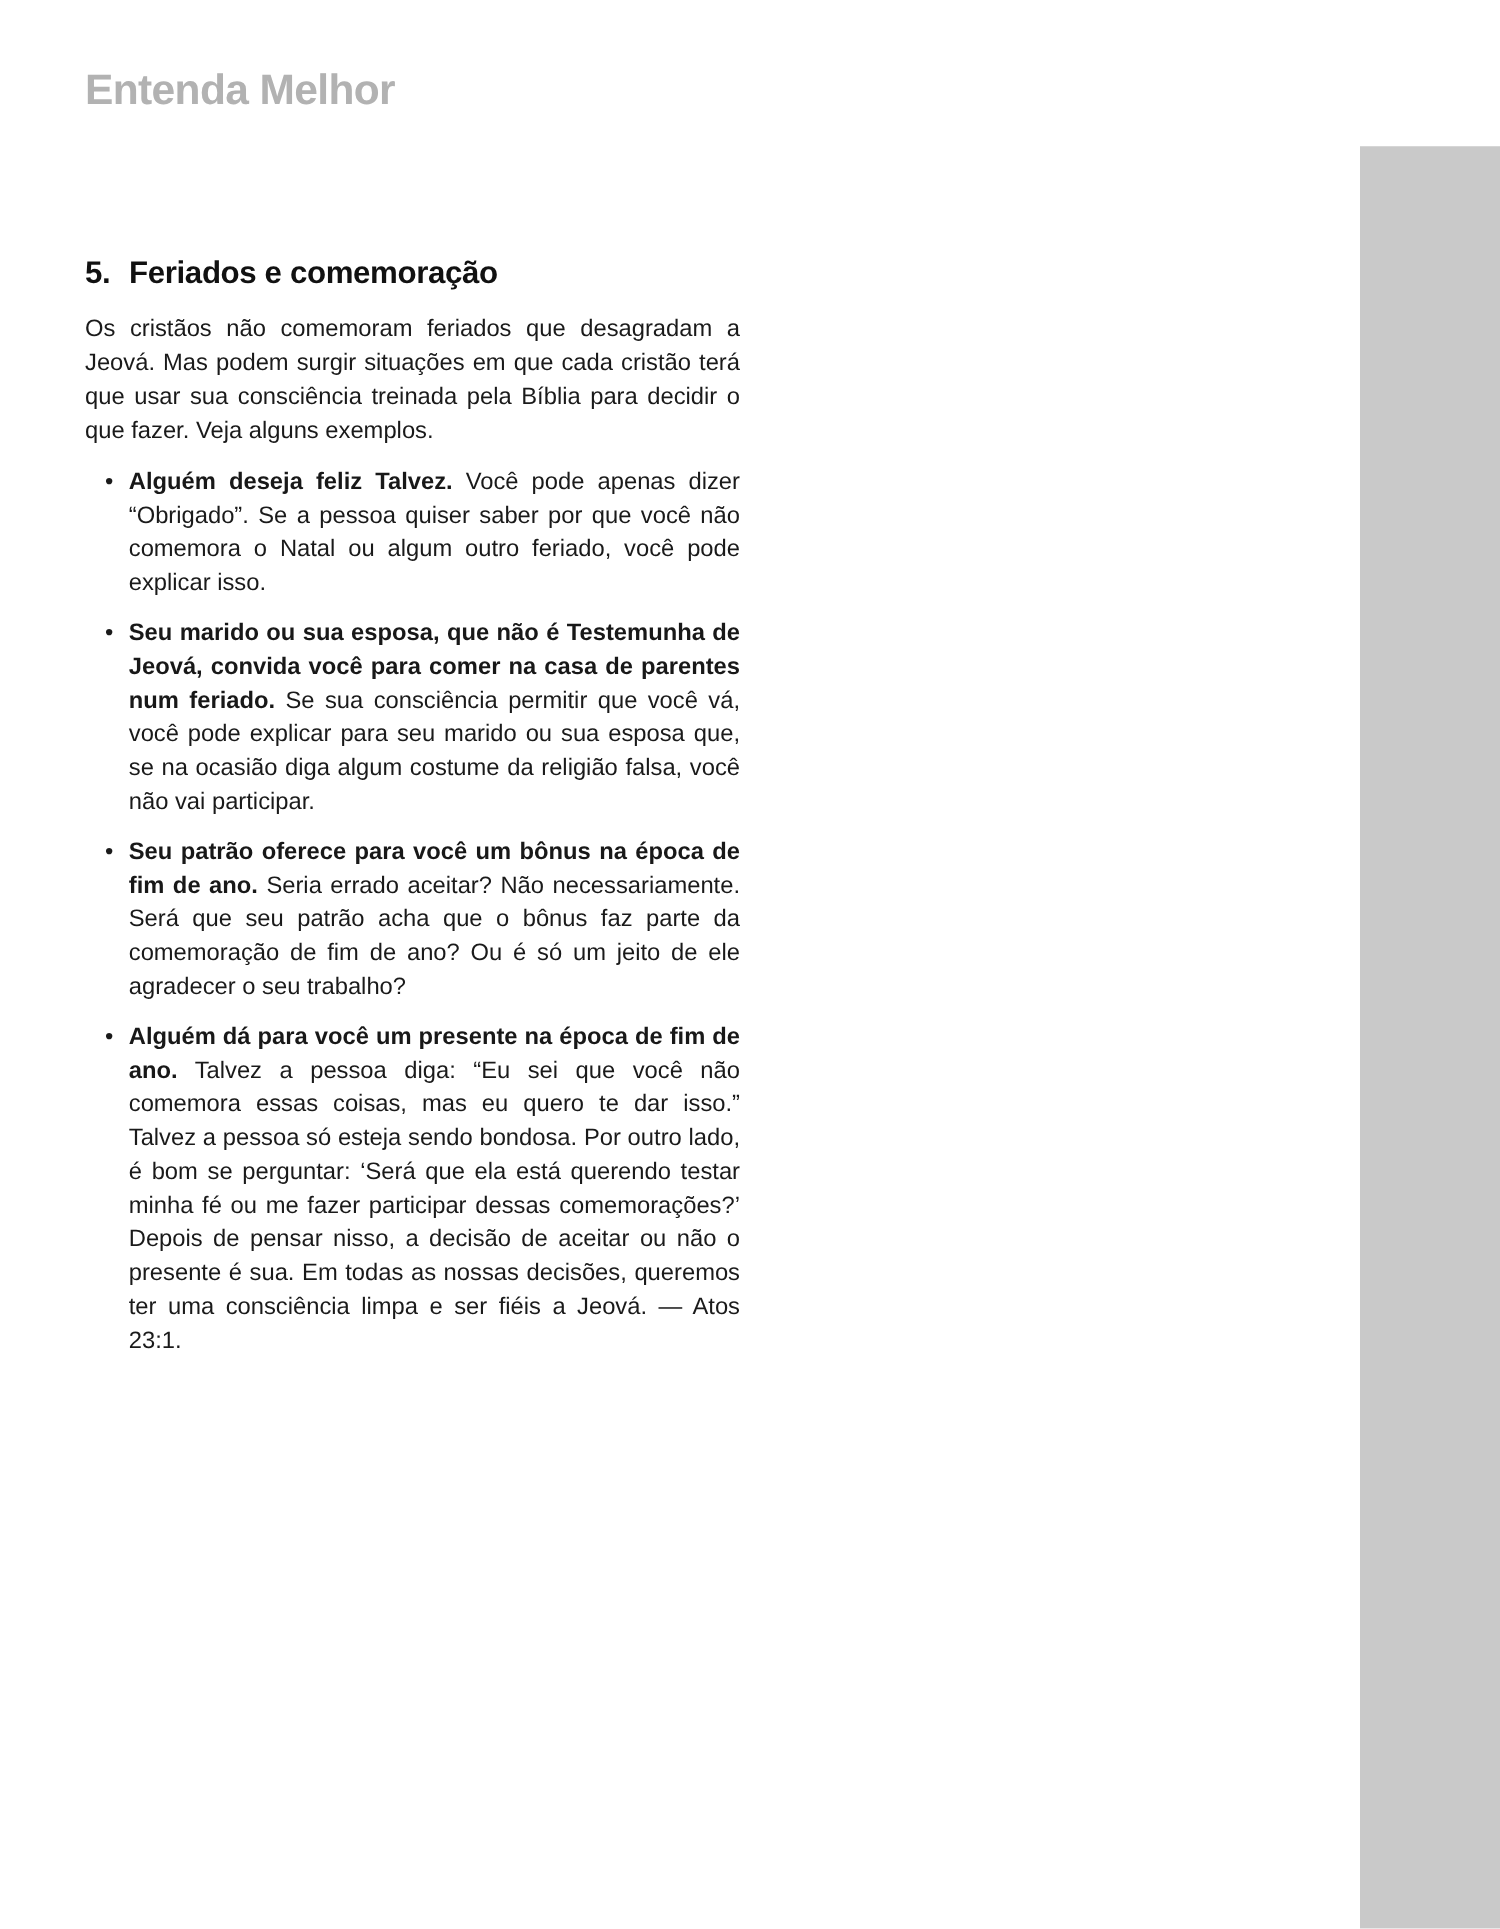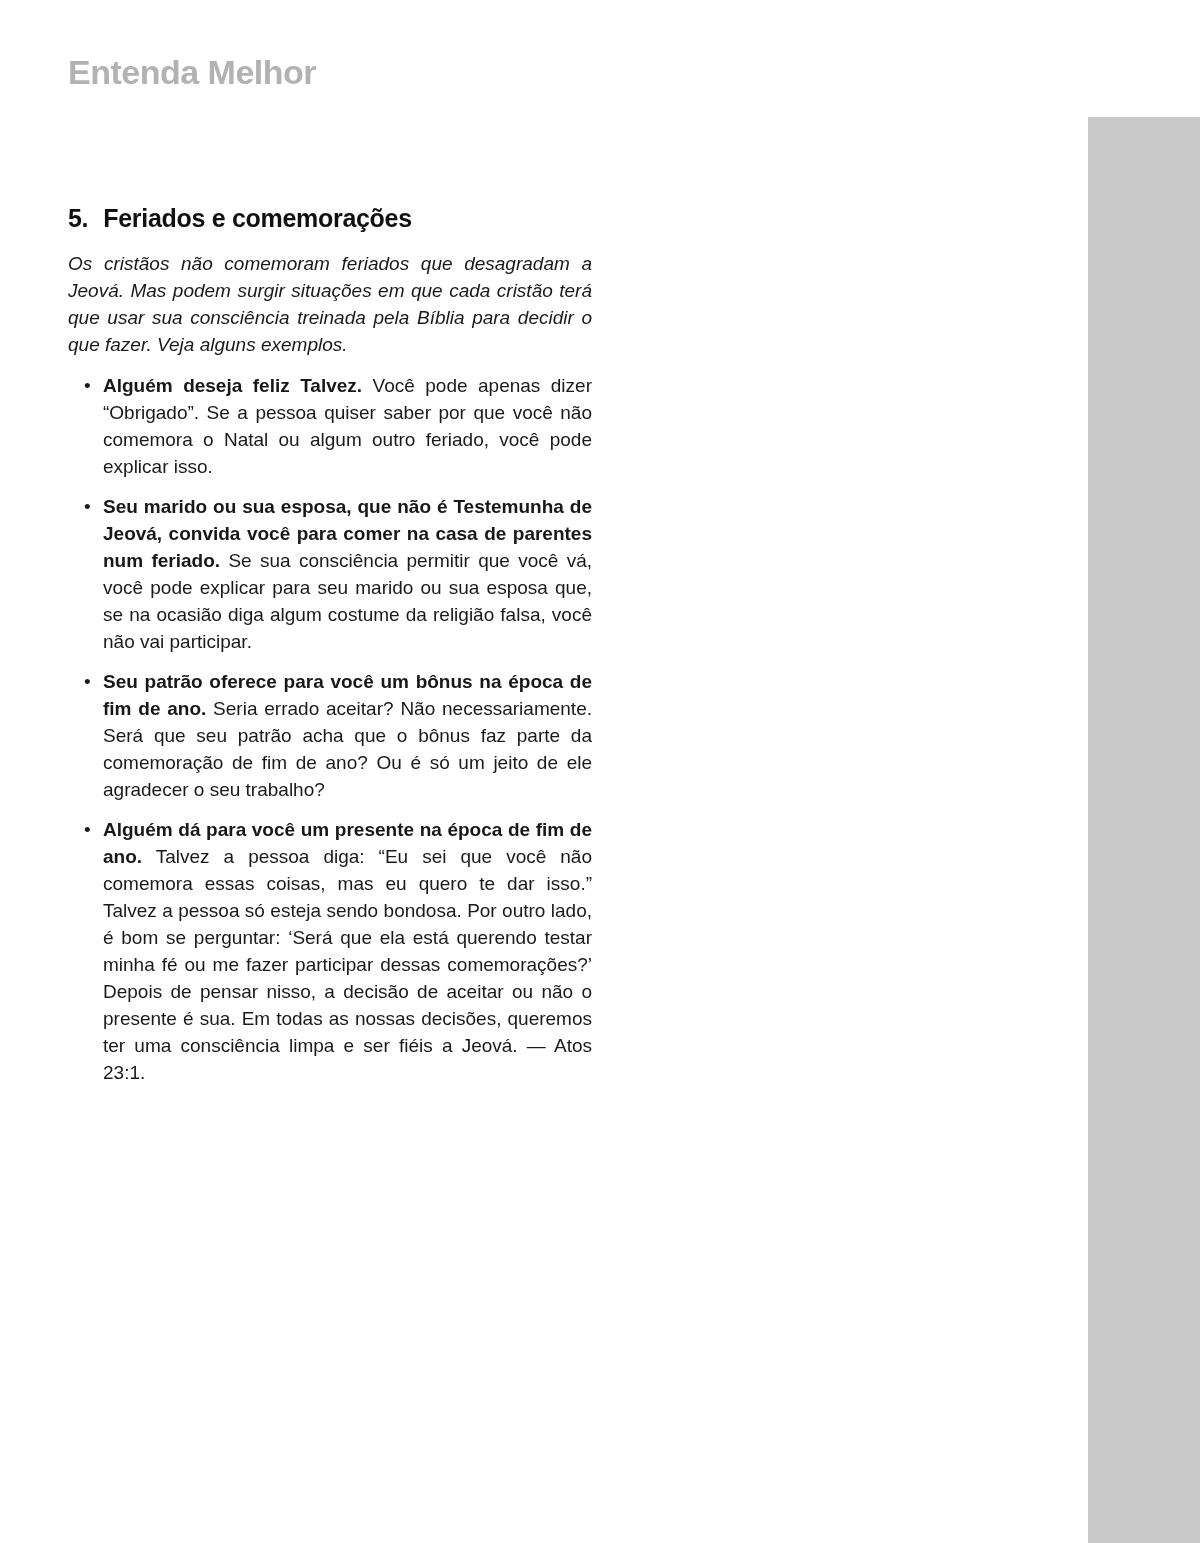--- a/index.html
+++ b/index.html
@@ -44,21 +44,20 @@
     margin: 0 0 17px 0;
   }
   .section-heading .num {
     margin-right: 15px;
   }
   .intro {
     font-size: 19px;
     line-height: 27px;
     text-align: justify;
     margin: 0 0 14px 0;
-    font-style: italic;
   }
   ul.bullet-list {
     list-style: none;
     margin: 0;
     padding: 0;
   }
   ul.bullet-list li {
     position: relative;
     padding-left: 35px;
     margin-bottom: 13px;
@@ -92,21 +91,21 @@
 <div class="page">
 
   <div class="doc-header" style="color: rgb(178, 178, 178); text-align: right;">Entenda Melhor</div>
 
   <div class="side-placeholder" style="background-color: rgb(201, 201, 201);"></div>
 
   <div class="content-column">
 
     <h2 class="section-heading">
       <span class="num">5.</span>
-      <span class="title">Feriados e comemorações</span>
+      <span class="title">Feriados e comemoração</span>
     </h2>
 
     <p class="intro">Os cristãos não comemoram feriados que desagradam a Jeová. Mas podem surgir situações em que cada cristão terá que usar sua consciência treinada pela Bíblia para decidir o que fazer. Veja alguns exemplos.</p>
 
     <ul class="bullet-list">
 
       <li>
         <span class="dot">•</span>
         <b>Alguém deseja feliz Talvez.</b><span> Você pode apenas dizer “Obrigado”. Se a pessoa quiser saber por que você não comemora o Natal ou algum outro feriado, você pode explicar isso.</span>
       </li>

